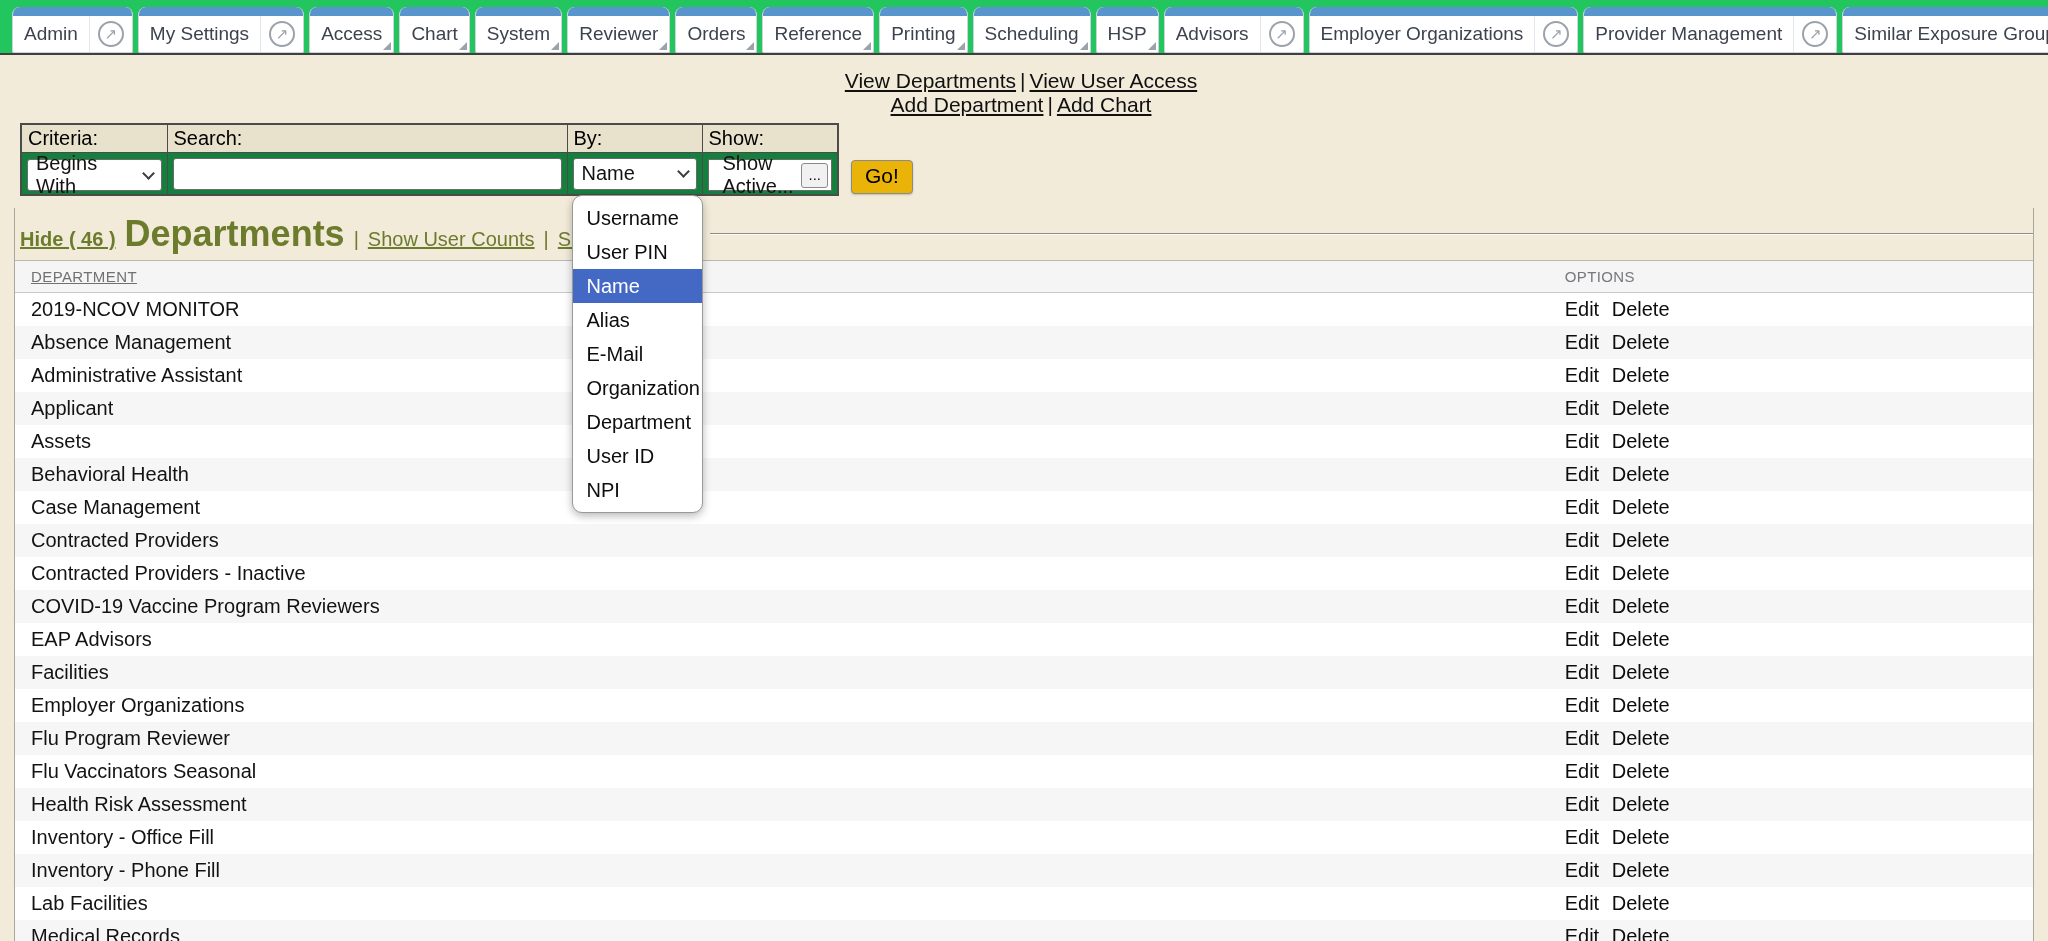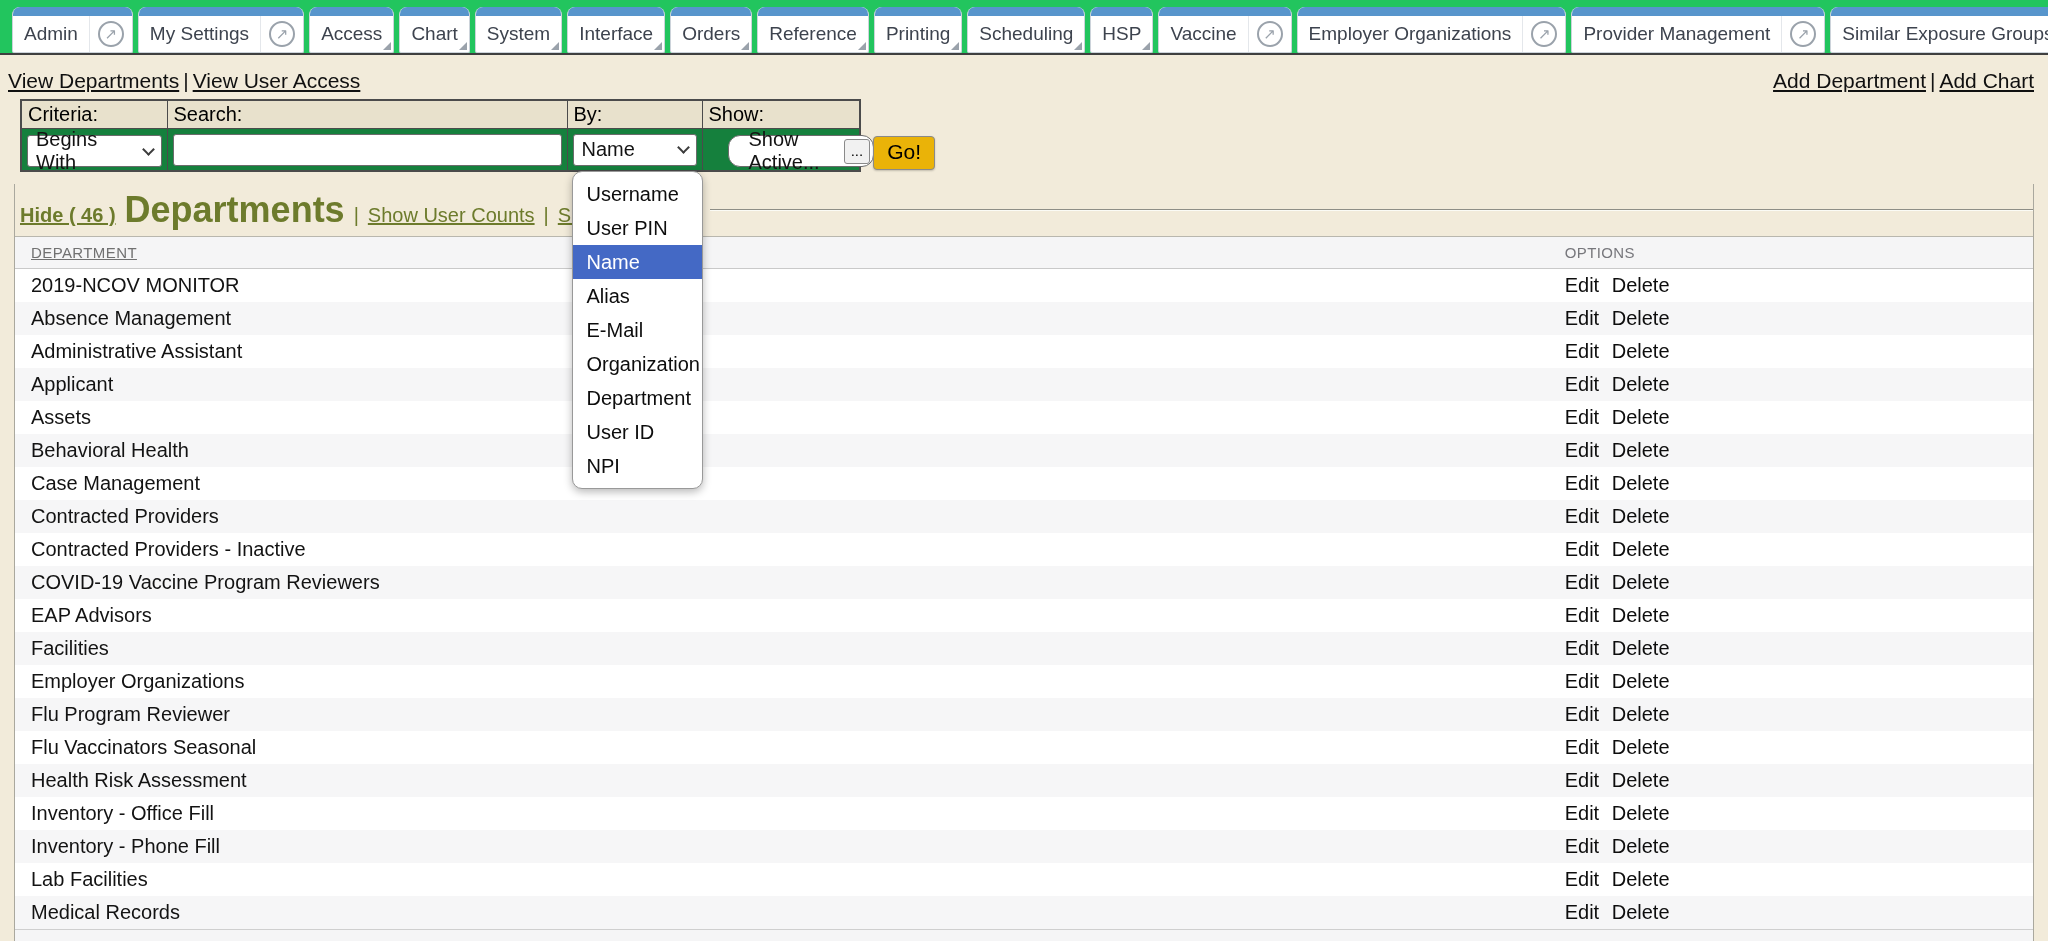--- a/index.html
+++ b/index.html
@@ -48,22 +48,22 @@
   }
   .tab .corner {
     position: absolute; right: 2px; bottom: 2px;
     width: 0; height: 0;
     border-left: 8px solid transparent;
     border-bottom: 8px solid #9aa2ab;
   }
 
   
   .links-row {
-    display: flex; justify-content: space-between; align-items: flex-end;
-    padding: 14px 14px 6px 8px; font-size: 21px;
+    display: flex; justify-content: space-between; align-items: center;
+    padding: 14px 14px 6px 8px; font-size: 21px; flex-direction: column;
   }
   .links-row a { color: #101010; text-decoration: underline; }
   .links-row .sep { text-decoration: none; padding: 0 4px; }
 
   
   .search-area { display: flex; align-items: flex-end; margin-left: 20px; }
   table.criteria {
     border-collapse: collapse; background: #15803d;
     border: 2px solid #4b4b4b;
   }
@@ -89,22 +89,22 @@
     border-right: 2px solid #3c3c3c; border-bottom: 2px solid #3c3c3c;
     transform: rotate(45deg); flex: 0 0 auto;
   }
   .search-input {
     width: 100%; height: 32px; border: 1px solid #6b6b6b; border-radius: 3px;
     background: #fff; font-size: 20px; font-family: "Liberation Sans", sans-serif;
     padding: 0 6px;
   }
   .show-box {
     display: inline-flex; align-items: center; justify-content: space-between;
-    background: #fff; border: 1px solid #6b6b6b; border-radius: 12px;
-    height: 32px; width: 100%; padding: 0 3px 0 20px; font-size: 20px; margin-left: 20px;
+    background: #fff; border: 1px solid #6b6b6b; border-radius: 0;
+    height: 32px; width: 100%; padding: 0 3px 0 14px; font-size: 20px;
   }
   .dots-btn {
     font-size: 15px; line-height: 1; padding: 3px 6px 5px;
     background: #f1f1f1; border: 1px solid #8a8a8a; border-radius: 3px;
     margin-left: 4px; cursor: pointer;
   }
   .go-btn {
     margin-left: 12px; margin-bottom: 2px;
     font-size: 21px; font-family: "Liberation Sans", sans-serif;
     padding: 3px 13px 5px; color: #000;
@@ -204,21 +204,21 @@
 
     <div class="tab kind-menu">
       <span class="cap"></span>
       <span class="tab-label">System</span>
 
       <span class="corner"></span>
     </div>
 
     <div class="tab kind-menu">
       <span class="cap"></span>
-      <span class="tab-label">Interface</span>
+      <span class="tab-label">Reviewer</span>
 
       <span class="corner"></span>
     </div>
 
     <div class="tab kind-menu">
       <span class="cap"></span>
       <span class="tab-label">Orders</span>
 
       <span class="corner"></span>
     </div>
@@ -246,21 +246,21 @@
 
     <div class="tab kind-menu">
       <span class="cap"></span>
       <span class="tab-label">HSP</span>
 
       <span class="corner"></span>
     </div>
 
     <div class="tab kind-external">
       <span class="cap"></span>
-      <span class="tab-label">Vaccine</span>
+      <span class="tab-label">Advisors</span>
       <span class="tab-ext">
         <span class="circle">↗</span>
       </span>
 
     </div>
 
     <div class="tab kind-external">
       <span class="cap"></span>
       <span class="tab-label">Employer Organizations</span>
       <span class="tab-ext">

